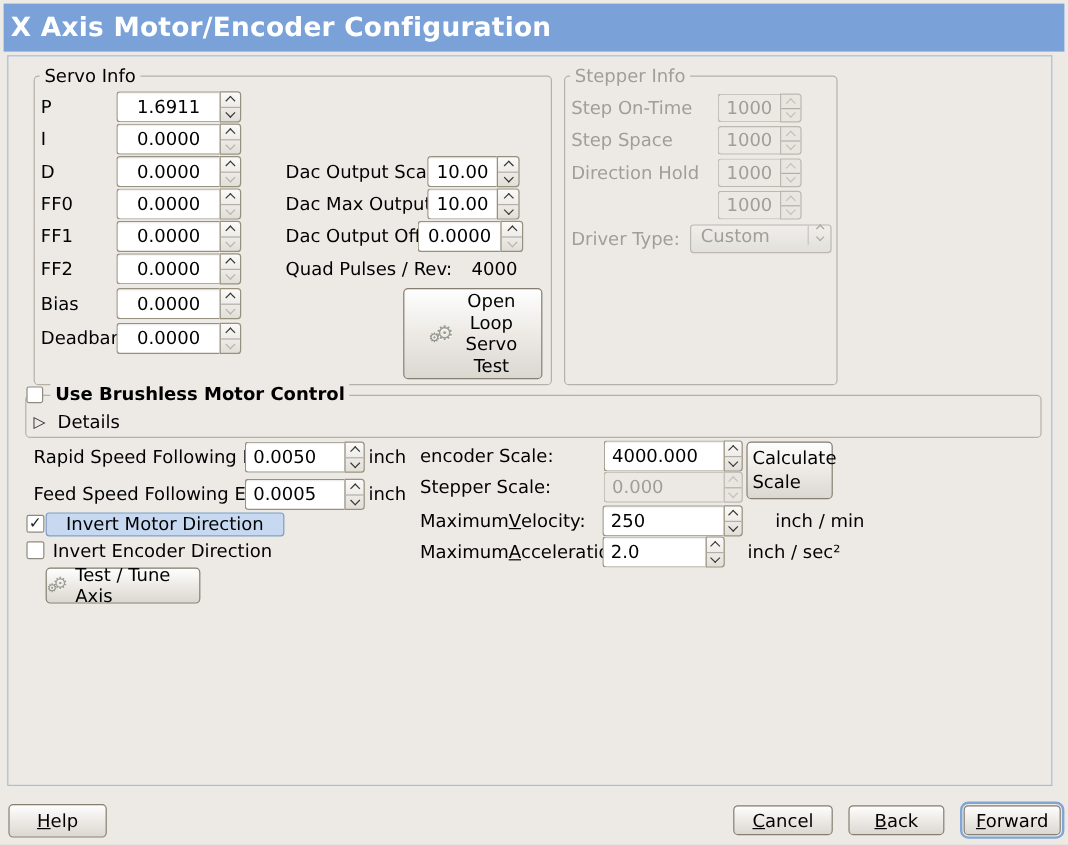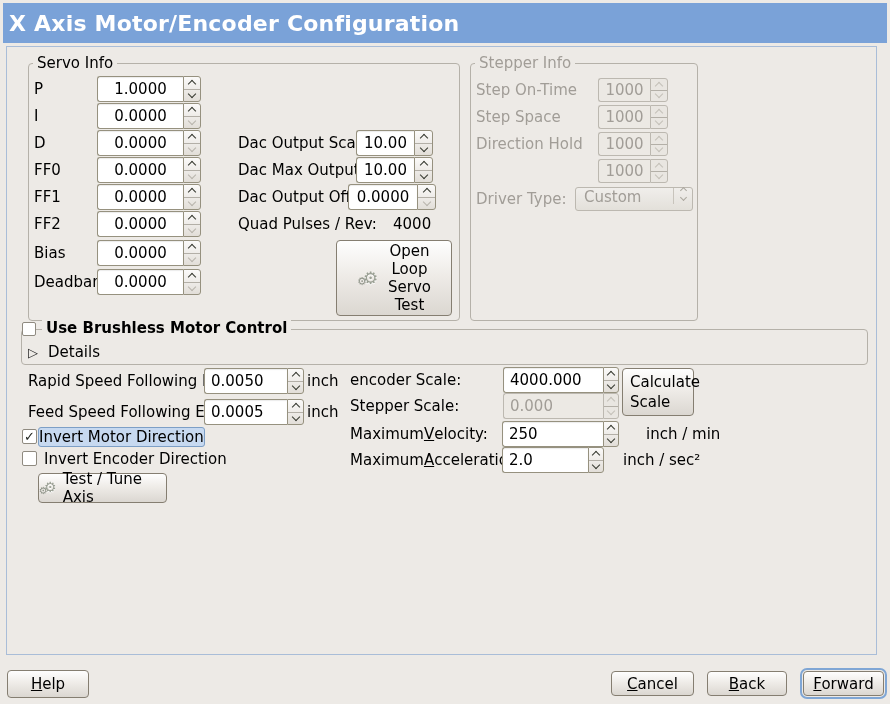--- a/index.html
+++ b/index.html
@@ -39,21 +39,21 @@
     border:1px solid #857E71;border-radius:4px;display:flex;align-items:center;justify-content:center;
     font-size:15px;color:#000}
   .btn.focus{outline:2px solid #7FA6D5;outline-offset:1px}
   .mn{text-decoration:underline}
   .prelines{white-space:pre-line;text-align:center;line-height:18px}
 
   
   .checkbox{position:absolute;width:15px;height:15px;background:#fff;border:1px solid #8F8A80;border-radius:2px;
     display:flex;align-items:center;justify-content:center;font-size:13px;font-weight:bold;line-height:1;color:#20241F}
   .hl{position:absolute;display:flex;align-items:center;background:#C7D9F0;border:1px solid #7D9FC6;
-    border-radius:3px;padding:0 0;white-space:nowrap}
+    border-radius:3px;padding:0 16px;white-space:nowrap}
 
   
   .combo{position:absolute;display:flex;align-items:flex-start;background:linear-gradient(180deg,#F0EEEB,#E3E0DA);
     border:1px solid #BCB8B0;border-radius:3px;color:#A19D97}
   .combo .ctext{flex:1;padding-left:8px;white-space:nowrap}
   .combo .cdiv{width:1px;height:16px;background:#C8C4BC}
   .combo .carrows{width:18px;display:flex;flex-direction:column;align-items:center;justify-content:center}
   .combo .chv{width:5px;height:5px;border-color:#ABA79F}
   .combo .chv.up{margin:0 0 2px 0}
   .combo .chv.dn{margin:0}
@@ -72,21 +72,21 @@
   <div class="titlebar">
     <div class="t">X Axis Motor/Encoder Configuration</div>
   </div>
   <div class="content-frame"></div>
 
   <div class="frame" style="left:28px;top:63px;width:432px;height:258px"></div>
   <div class="frame-label" style="left:33px;top:55px">Servo Info</div>
 
   <div class="lbl" style="left:34px;top:76px;height:26px">P</div>
   <div class="spin" style="left:97px;top:76px;height:26px">
-    <div class="entry" style="width:86px">1.0000</div>
+    <div class="entry" style="width:86px">1.6911</div>
     <div class="steppers" style="width:18px">
       <div class="step">
           <i class="chv up"></i>
         </div>
       <div class="step">
           <i class="chv dn"></i>
         </div>
     </div>
   </div>
 
@@ -355,21 +355,21 @@
     <div class="entry l" style="width:100px">4000.000</div>
     <div class="steppers" style="width:16px">
       <div class="step">
           <i class="chv up"></i>
         </div>
       <div class="step">
           <i class="chv dn"></i>
         </div>
     </div>
   </div>
-  <div class="btn" style="left:622px;top:368px;width:72px;height:48px;justify-content:center;padding-left:14px">
+  <div class="btn" style="left:622px;top:368px;width:72px;height:48px;justify-content:flex-start;padding-left:4px">
     <span class="prelines" style="text-align:left;line-height:20px">Calculate
 Scale</span>
   </div>
 
   <div class="lbl" style="left:350px;top:393px;height:26px">Stepper Scale:</div>
   <div class="spin disabled" style="left:503px;top:393px;height:26px">
     <div class="entry l" style="width:100px">0.000</div>
     <div class="steppers" style="width:16px">
       <div class="step">
           <i class="chv up"></i>

